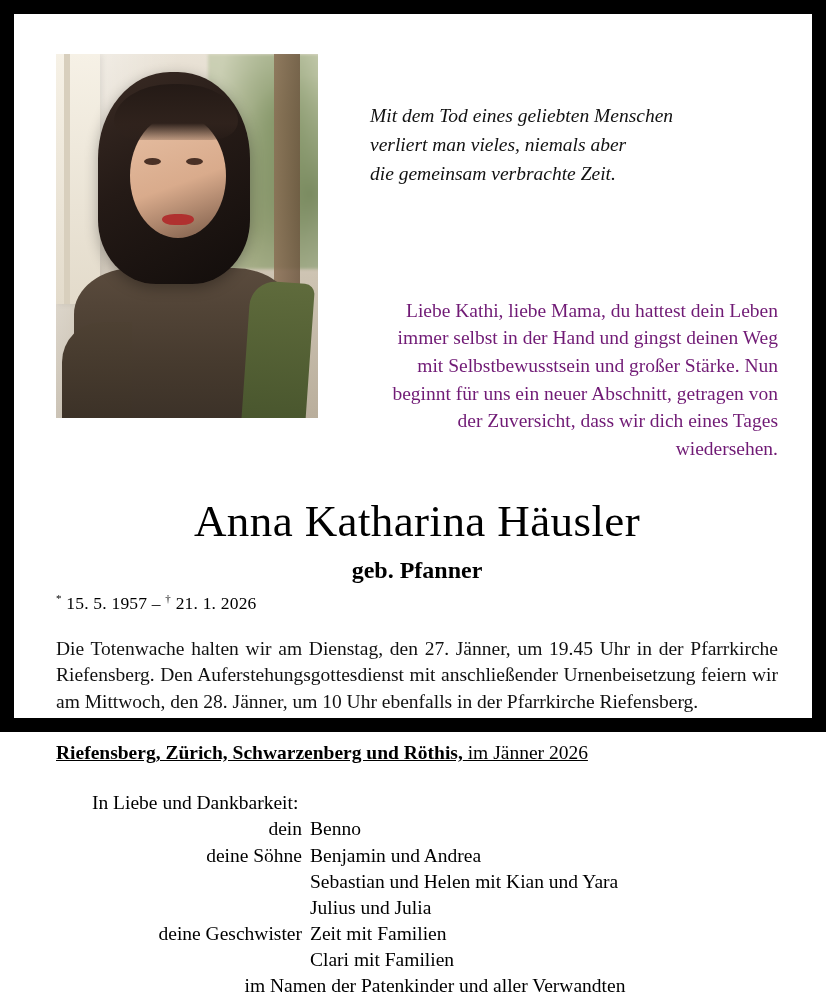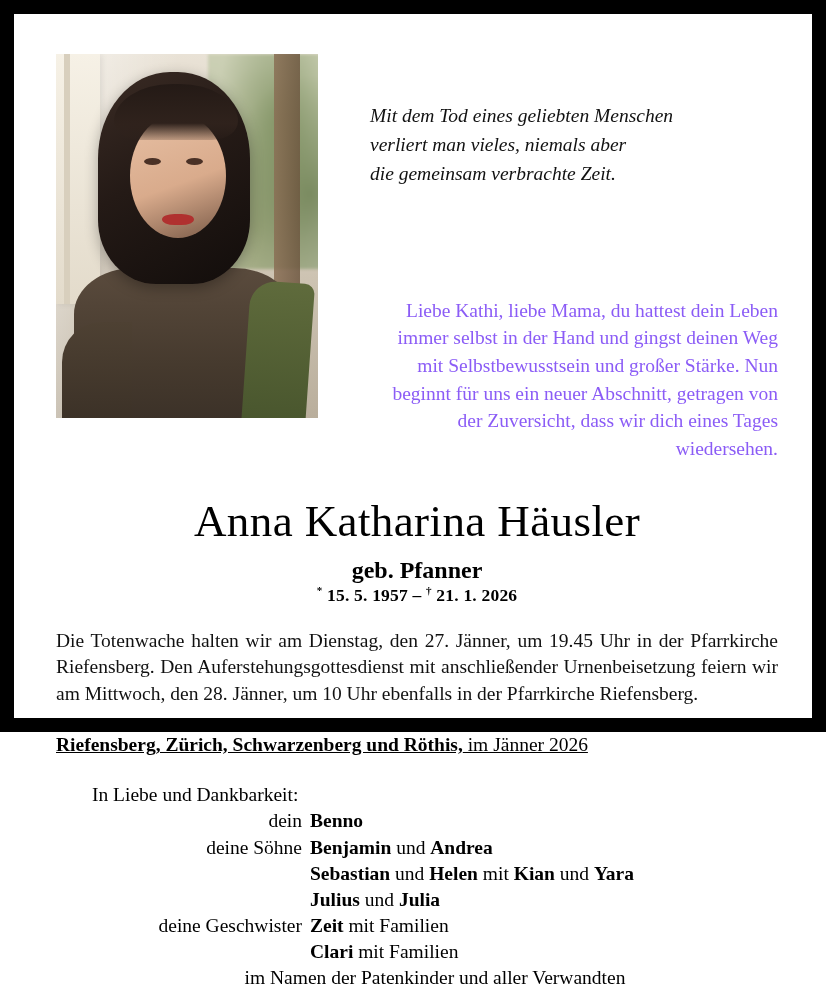--- a/index.html
+++ b/index.html
@@ -164,44 +164,43 @@
     color: #111111;
   }
   .verse div { white-space: nowrap; }
 
   .dedication {
     margin-top: 108px;
     font-family: "Liberation Serif", serif;
     font-size: 19.5px;
     line-height: 1.42;
     text-align: right;
-    color: #8b5cf6;
+    color: #701a75;
   }
 
   
   .name {
     margin-top: 32px;
     text-align: center;
     font-family: "Liberation Serif", serif;
     font-size: 45px;
     letter-spacing: 0.4px;
     color: #000000;
     font-weight: 400;
   }
   .maiden {
     margin-top: 10px;
     text-align: center;
     font-size: 24px;
     font-weight: bold;
   }
   .dates {
-    margin-top: 0;
-    text-align: center;
+    margin-top: 8px;
     font-size: 17.5px;
-    font-weight: bold;
+    font-weight: normal;
     letter-spacing: 0.2px;
   }
   .dates sup { font-size: 11px; }
 
   
   .service {
     margin-top: 22px;
     font-size: 19.5px;
     line-height: 1.38;
     text-align: justify;
@@ -228,21 +227,21 @@
     display: flex;
     align-items: baseline;
     justify-content: flex-start;
   }
   .s-rel {
     flex: 0 0 246px;
     text-align: right;
     padding-right: 8px;
   }
   .s-names { flex: 1 1 auto; text-align: left; }
-  .s-names b { font-weight: bold; text-align: right; }
+  .s-names b { font-weight: normal; text-align: right; }
   .s-center {
     text-align: center;
     padding-left: 36px;
   }
 </style>
 </head>
 <body>
 
 <div class="obituary">
   <div class="inner">

